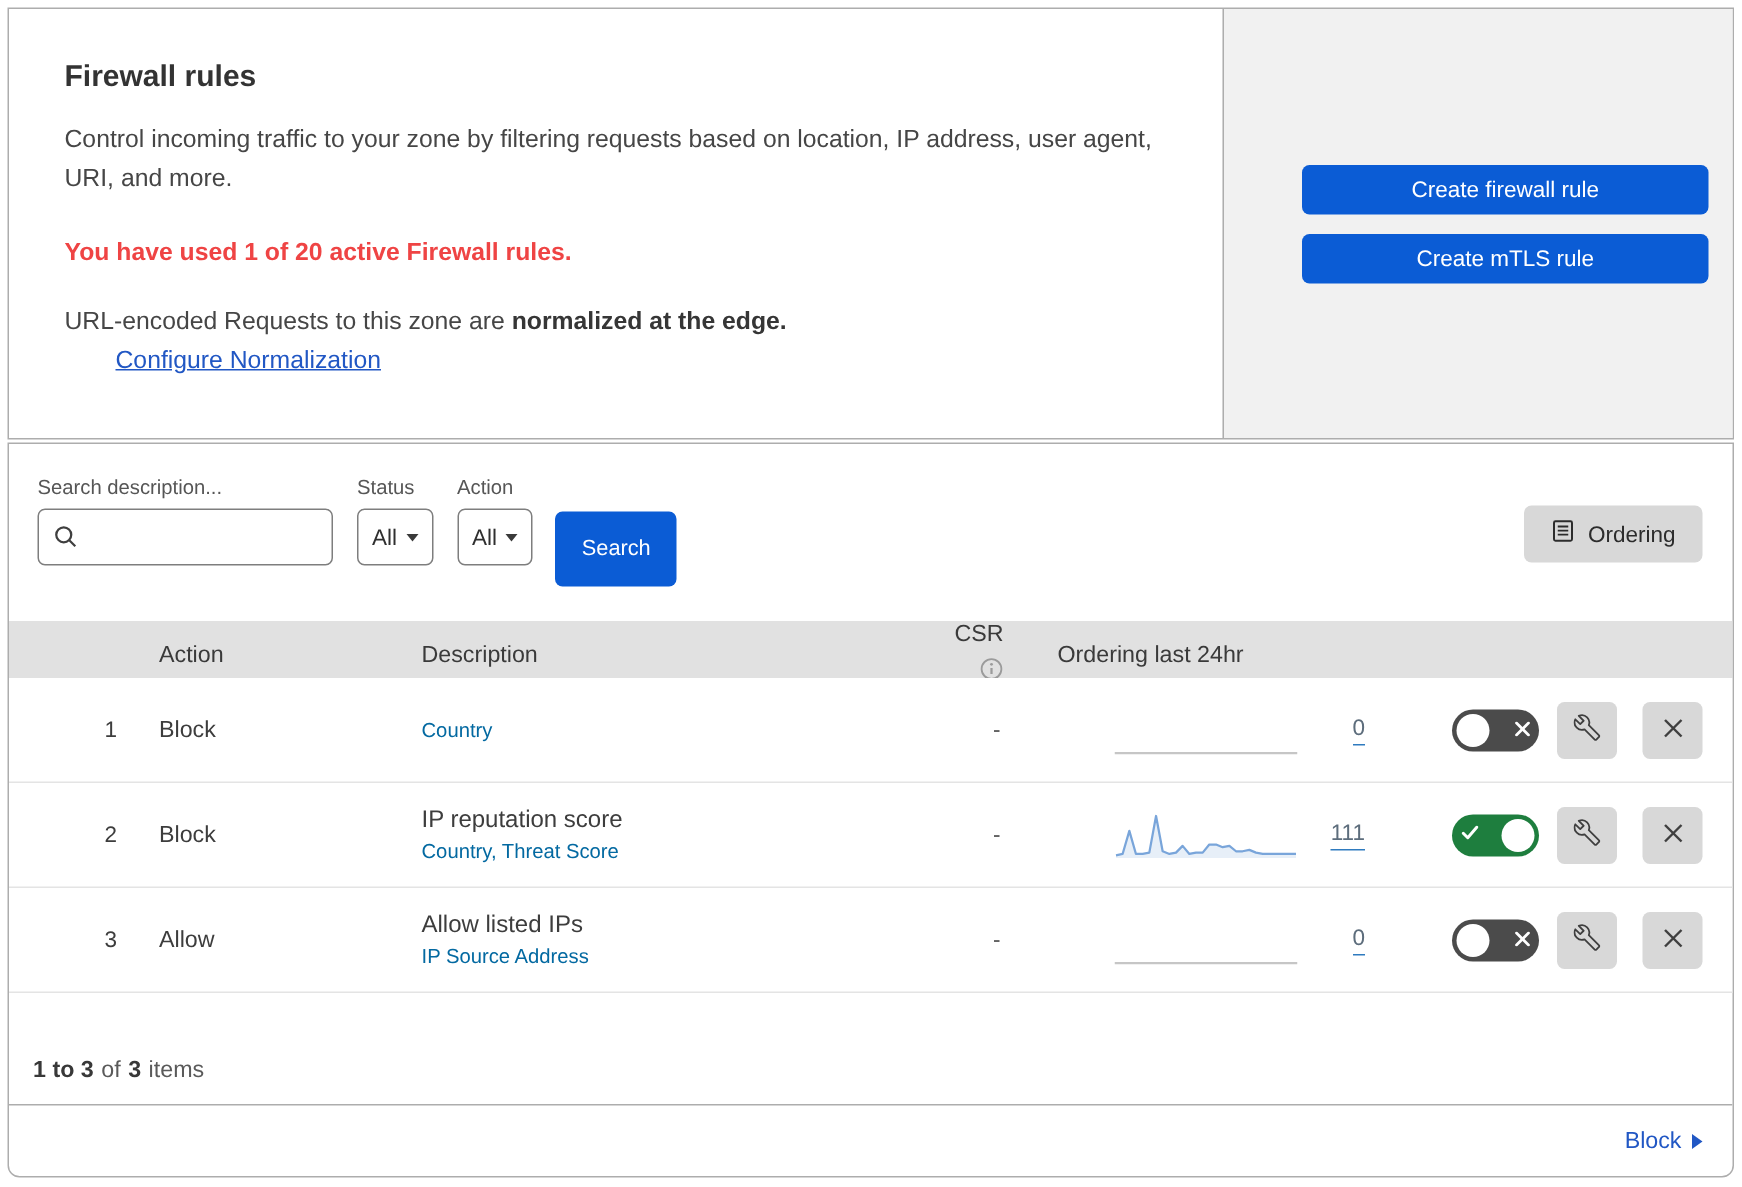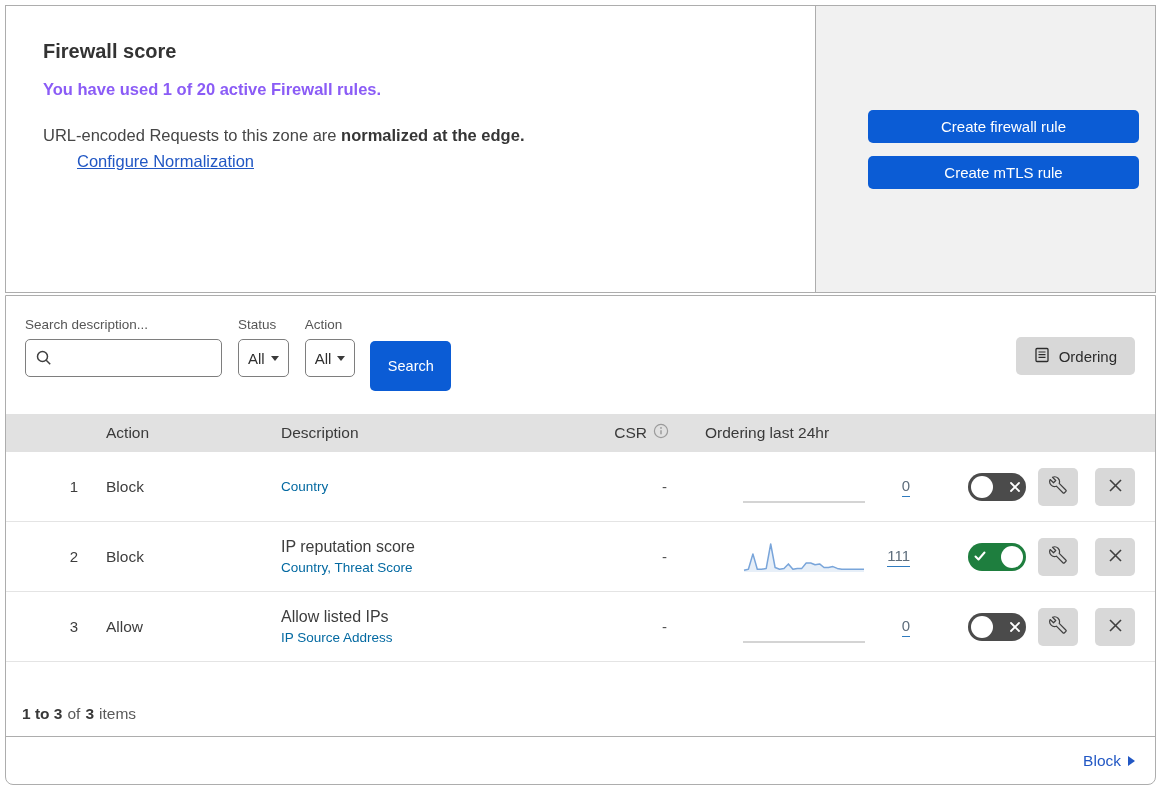--- a/index.html
+++ b/index.html
@@ -14,21 +14,21 @@
   
   .top-card {
     display: flex;
     border: 1px solid #adadad;
     height: 288px;
     background: #fff;
   }
   .top-left { flex: 1; padding: 34px 40px 0 37px; }
   .page-title { font-size: 20px; font-weight: 600; color: #333; margin: 0 0 17px 0; }
   .desc { font-size: 16.5px; line-height: 26px; color: #464646; margin: 0 0 27px 0; max-width: 730px; }
-  .usage { font-size: 16.5px; font-weight: 700; color: #8b5cf6; margin: 0 0 27px 0; }
+  .usage { font-size: 16.5px; font-weight: 700; color: #ef4444; margin: 0 0 27px 0; }
   .norm { font-size: 16.5px; color: #464646; margin: 0 0 7px 0; }
   .norm b { color: #363636; }
   .text-link { color: var(--link-blue,#2157c4); text-decoration: underline; font-size: 16.5px; cursor: pointer; margin-left: 34px; }
   .top-right {
     width: 340px; background: var(--panel-gray,#f1f1f1);
     border-left: 1px solid #adadad;
     display: flex; flex-direction: column; align-items: center; justify-content: center; gap: 13px; padding-left: 36px;
   }
   .btn-primary {
     width: 271px; height: 33px;
@@ -85,21 +85,21 @@
   .grid-cols {
     display: grid;
     grid-template-columns: 100px 175px 320px 70px 245px 110px 52px 57px;
     align-items: center;
   }
   .table-header {
     flex: none; height: 38px;
     background: var(--header-band,#e1e1e1);
     font-size: 15.5px; color: #3a3a3a;
   }
-  .h-csr { justify-self: end; display: flex; align-items: center; gap: 6px; padding-right: 2px; }
+  .h-csr { justify-self: end; display: flex; align-items: flex-end; gap: 6px; padding-right: 2px; flex-direction: column; }
   .h-activity { padding-left: 34px; }
   .table-row { height: 70px; border-bottom: 1px solid #e4e4e4; background: #fff; }
   .cell-num { text-align: right; padding-right: 28px; font-size: 15px; color: #3d3d3d; }
   .cell-action { font-size: 15.5px; color: #3d3d3d; }
   .cell-desc .rule-title { font-size: 16px; color: #3d3d3d; margin-bottom: 4px; }
   .cell-desc .rule-criteria { font-size: 13.5px; color: #0369a1; }
   .cell-csr { text-align: right; padding-right: 4px; font-size: 15px; color: #555; }
   .cell-activity { display: flex; align-items: center; padding-left: 72px; height: 100%; }
   .spark-wrap { width: 122px; height: 34px; }
   .activity-link {
@@ -138,21 +138,22 @@
     padding-right: 20px;
   }
   .help-link { display: flex; align-items: center; gap: 7px; color: var(--link-blue,#1b5fc9); font-size: 15.5px; cursor: pointer; }
   .tri-right { width: 0; height: 0; border-top: 5px solid transparent; border-bottom: 5px solid transparent; border-left: 7px solid var(--link-blue,#1b5fc9); }
 </style>
 </head>
 <body>
 
 <section class="top-card">
   <div class="top-left">
-    <h1 class="page-title">Firewall score</h1>
+    <h1 class="page-title">Firewall rules</h1>
+    <p class="desc">Control incoming traffic to your zone by filtering requests based on location, IP address, user agent, URI, and more.</p>
     <p class="usage">You have used 1 of 20 active Firewall rules.</p>
     <p class="norm"><span>URL-encoded Requests to this zone are </span><b>normalized at the edge.</b></p>
     <a class="text-link">Configure Normalization</a>
   </div>
   <div class="top-right">
     <button class="btn-primary">Create firewall rule</button>
     <button class="btn-primary">Create mTLS rule</button>
   </div>
 </section>
 

